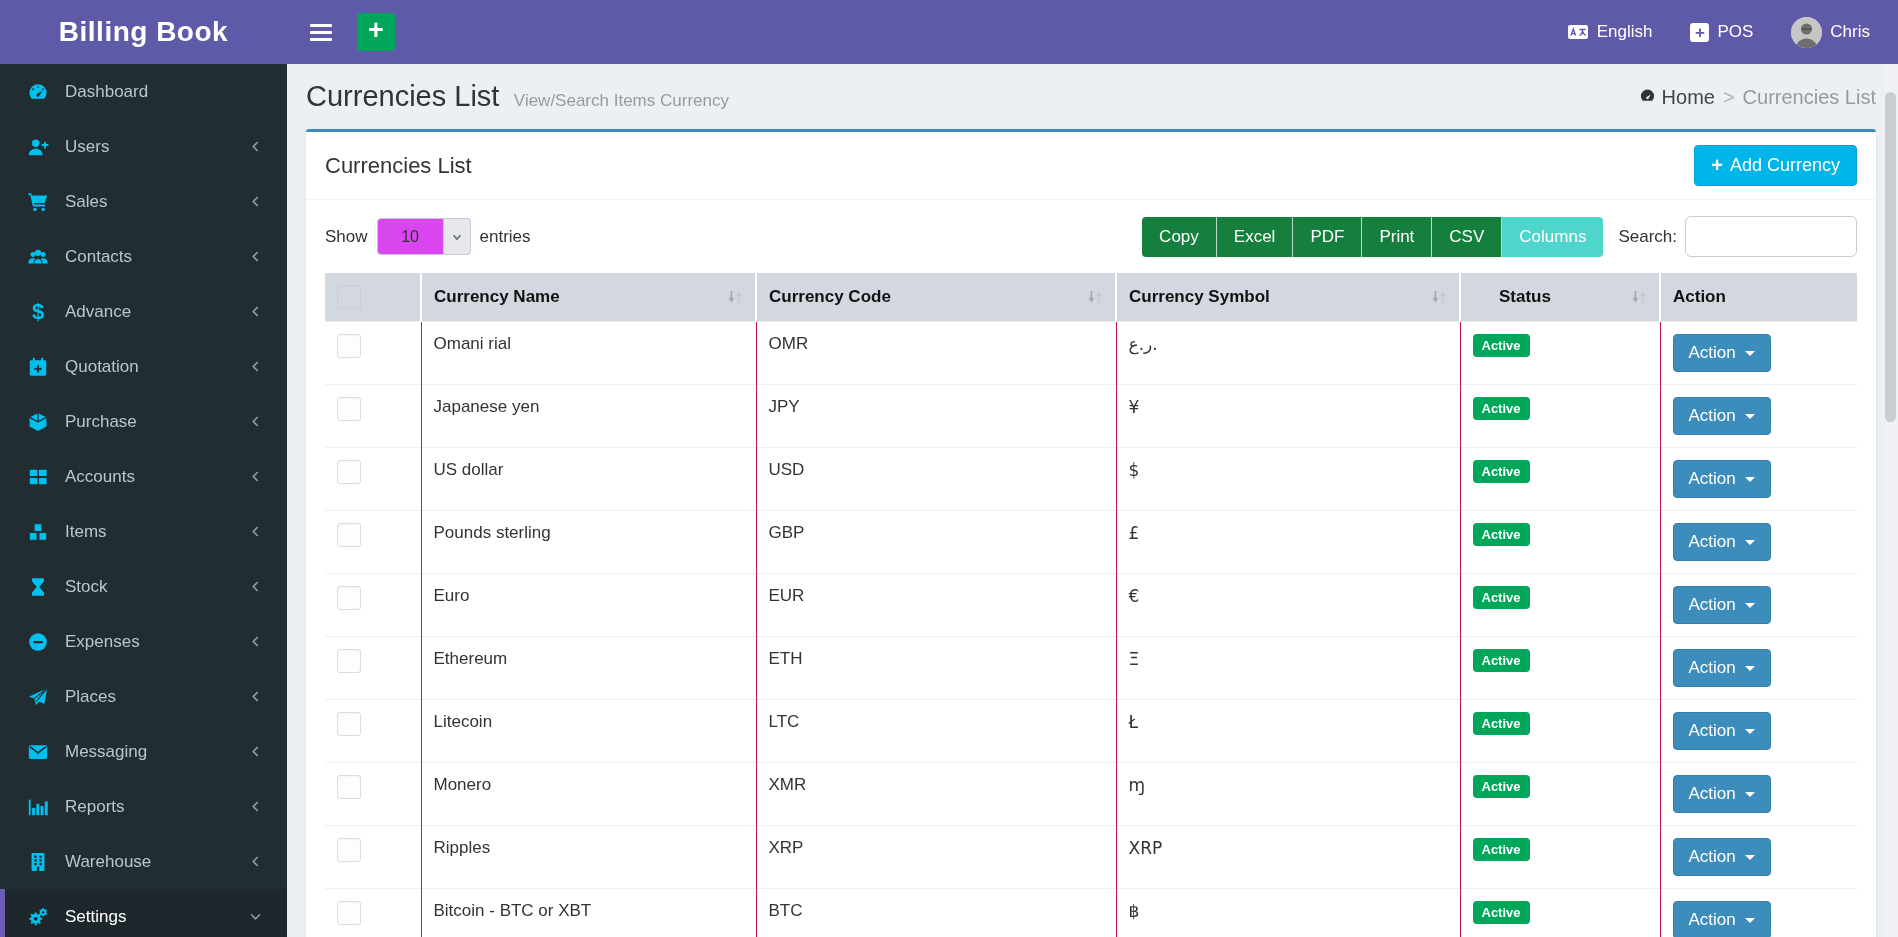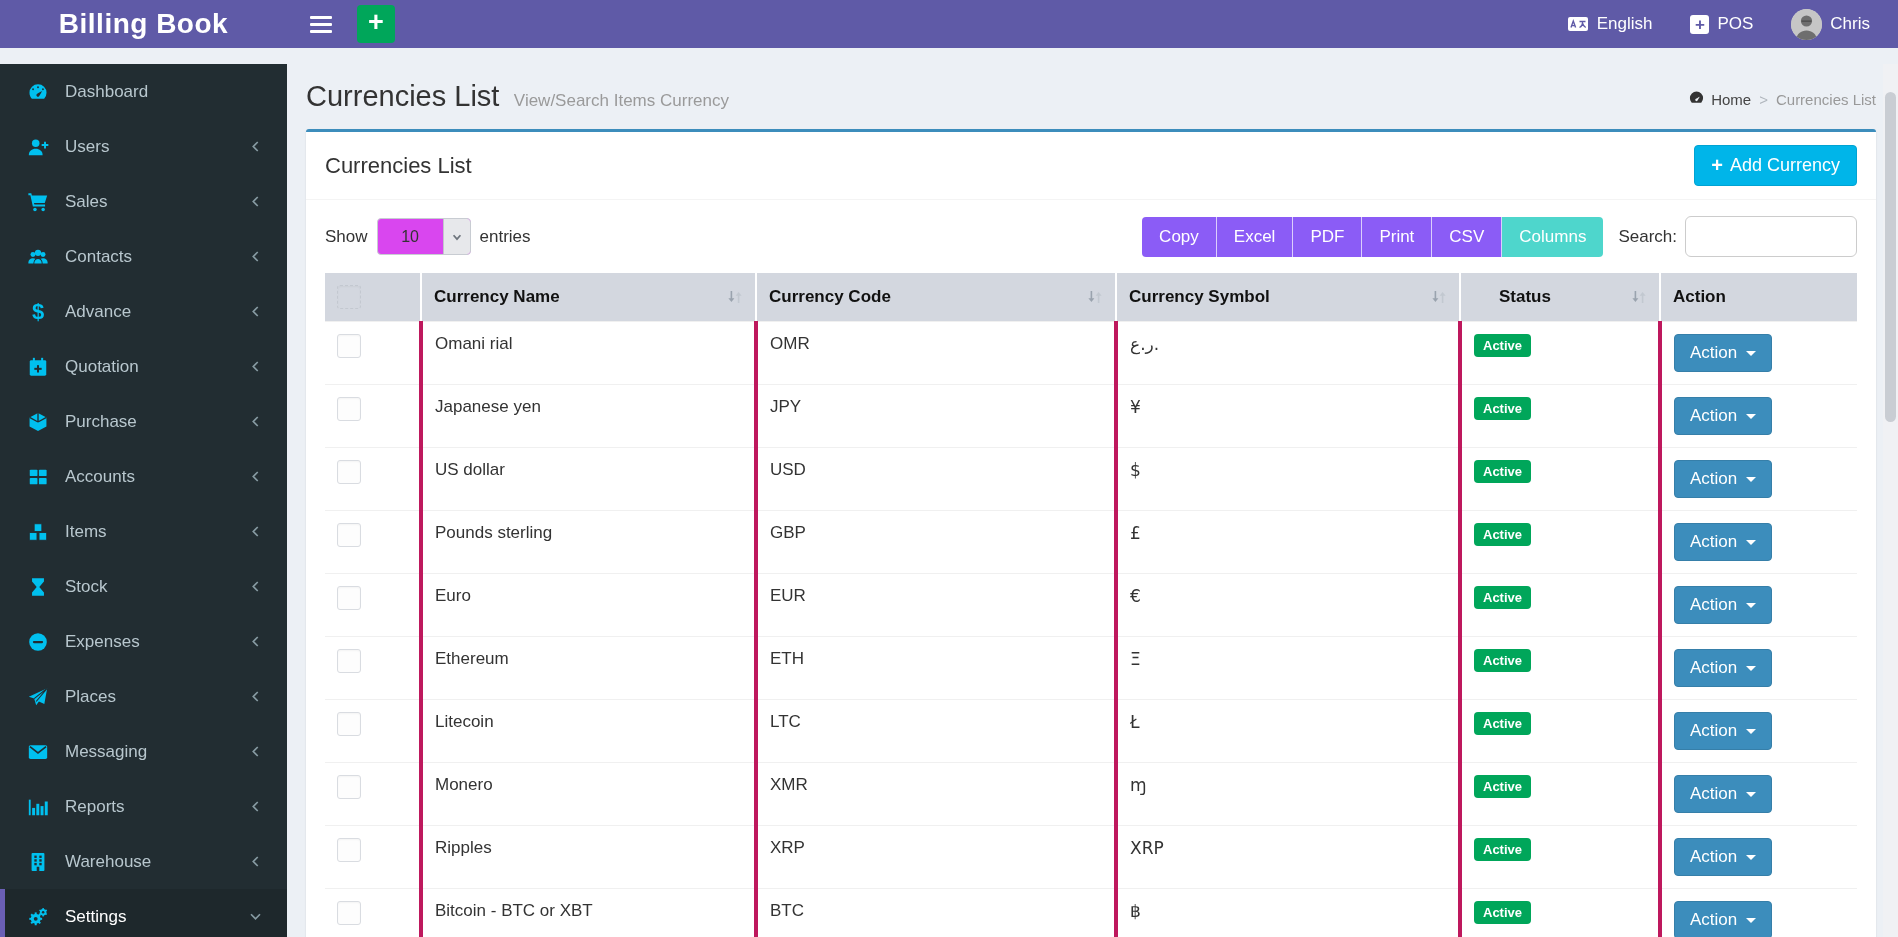--- a/index.html
+++ b/index.html
@@ -1,19 +1,19 @@
 <!DOCTYPE html>
 <html><head>
 <meta charset="utf-8">
 <style>
   * { margin:0; padding:0; box-sizing:border-box; }
   html,body { width:1898px; height:937px; overflow:hidden; font-family:"Liberation Sans",sans-serif; background:#ecf0f5; }
 
   
-  .topbar { display:flex; height:48px; background:#5f5aa7; }
+  .topbar { display:flex; height:64px; background:#5f5aa7; }
   .brand { width:287px; display:flex; align-items:center; justify-content:center;
            color:#fff; font-size:28px; font-weight:bold; letter-spacing:.5px; cursor:pointer; }
   .navbar { flex:1; display:flex; align-items:center; padding-left:10px; }
   .hamburger { width:48px; height:64px; display:flex; flex-direction:column; justify-content:center;
                align-items:center; gap:4px; cursor:pointer; }
   .hamburger .bar { width:22px; height:3px; background:#fff; border-radius:1px; }
   .quick-add { width:38px; height:38px; margin-left:12px; background:#00a65a; border-radius:4px;
                display:flex; align-items:center; justify-content:center; cursor:pointer; }
   .quick-add .plus { color:#fff; font-size:27px; font-weight:bold; line-height:1; margin-top:-3px; }
   .nav-right { margin-left:auto; display:flex; align-items:center; gap:38px; padding-right:28px; }
@@ -35,21 +35,21 @@
   .cutstk { stroke:#222d32; fill:none; }
   .menu-item .chev { margin-left:auto; display:flex; }
   .chev svg { width:15px; height:15px; stroke:#869aa2; stroke-width:2.2; fill:none; }
   .menu-item.active { background:#1e282c; color:#fff; border-left:5px solid #6a5fb5; padding-left:19px; }
 
   
   .main { position:absolute; left:287px; top:64px; right:0; bottom:0; background:#ecf0f5; overflow:hidden; }
   .content-header { display:flex; justify-content:space-between; align-items:flex-end; padding:16px 22px 6px 19px; }
   .titles h1 { display:inline; font-size:29px; font-weight:normal; color:#333; }
   .subtitle { margin-left:10px; font-size:17px; color:#9a9a9a; }
-  .breadcrumb { display:flex; align-items:center; gap:8px; font-size:15px; padding-bottom:4px; }
+  .breadcrumb { display:flex; align-items:center; gap:8px; font-size:20px; padding-bottom:4px; }
   .bc-home { display:flex; align-items:center; gap:6px; color:#444; cursor:pointer; }
   .bc-ic svg { width:17px; height:17px; fill:#333; }
   .bc-ic .cut { fill:#ecf0f5; }
   .bc-sep { color:#b0b6bd; }
   .bc-current { color:#999; }
 
   
   .box { margin:10px 22px 0 19px; background:#fff; border-top:3px solid #3c8dbc; border-radius:3px;
          box-shadow:0 1px 2px rgba(0,0,0,.12); }
   .box-header { display:flex; align-items:center; justify-content:space-between; padding:13px 19px;
@@ -65,41 +65,41 @@
   .show-entries { display:flex; align-items:center; gap:9px; font-size:17px; color:#333; }
   .select { width:94px; height:37px; border:1px solid #c8ccd2; background:#d946ef; border-radius:4px;
             display:flex; overflow:hidden; cursor:pointer; }
   .select-value { flex:1; display:flex; align-items:center; justify-content:center; font-size:16px; color:#333; }
   .select-arrow { width:27px; background:#e7e8eb; border-left:1px solid #c2c6cc; display:flex;
                   align-items:center; justify-content:center; }
   .select-arrow svg { width:12px; height:12px; stroke:#6d747c; stroke-width:2; fill:none; }
 
   .right-controls { display:flex; align-items:center; gap:15px; }
   .btn-group { display:flex; }
-  .btn-export { background:#8b5cf6; color:#fff; border:none; border-right:1px solid rgba(255,255,255,.7);
+  .btn-export { background:#15803d; color:#fff; border:none; border-right:1px solid rgba(255,255,255,.7);
                 font-size:17px; padding:10px 17px; cursor:pointer; font-family:inherit; }
   .btn-export:first-child { border-radius:4px 0 0 4px; }
   .btn-export:last-child { border-radius:0 4px 4px 0; border-right:none; }
   .btn-export.lit { background:#4ed6cc; }
   .search { display:flex; align-items:center; gap:8px; font-size:17px; color:#333; }
   .search input { width:172px; height:41px; border:1px solid #ccc; border-radius:6px; padding:0 12px;
                   font-size:16px; font-family:inherit; outline:none; }
 
   
   table { width:100%; border-collapse:collapse; }
   thead th { background:#d3d7df; color:#111; font-size:17px; font-weight:bold; text-align:left;
              padding:12px 12px; border-left:2px solid #fff; cursor:pointer; }
   thead th:first-child { border-left:none; }
   th.col-cb { width:96px; } th.col-name { width:335px; } th.col-code { width:360px; }
   th.col-symbol { width:344px; } th.col-status { width:200px;padding-left:38px; }
   .th-flex { display:flex; align-items:center; justify-content:space-between;text-align:center; }
   .sort-ic { display:flex; margin-left:8px; }
   .sort-ic svg { width:16px; height:16px; }
   tbody td { height:63px; vertical-align:top; padding:12px; font-size:17px; color:#333;
-             border-top:1px solid #f0f0f0; border-left:4px solid #be185d; background:#fff; }
+             border-top:1px solid #f0f0f0; border-left:1px solid #be185d; background:#fff; }
   tbody td:first-child { border-left:none; }
   .checkbox { width:24px; height:24px; border:1px solid #d9dce1; border-radius:3px; background:#fdfdfd;
               cursor:pointer; box-shadow:inset 0 1px 2px rgba(0,0,0,.04); }
   .checkbox.hdr { border:1px dashed #c3c8d0; background:transparent; }
   .symbol-cell { font-family:"DejaVu Sans",sans-serif; }
   .badge { display:inline-block; background:#00a65a; color:#fff; font-size:13px; font-weight:bold;
            padding:4px 9px; border-radius:4px; }
   .btn-action { display:inline-flex; align-items:center; gap:9px; background:#3c8dbc;
                 border:1px solid #367fa9; color:#fff; font-size:17px; padding:8px 15px;
                 border-radius:4px; cursor:pointer; font-family:inherit; }

